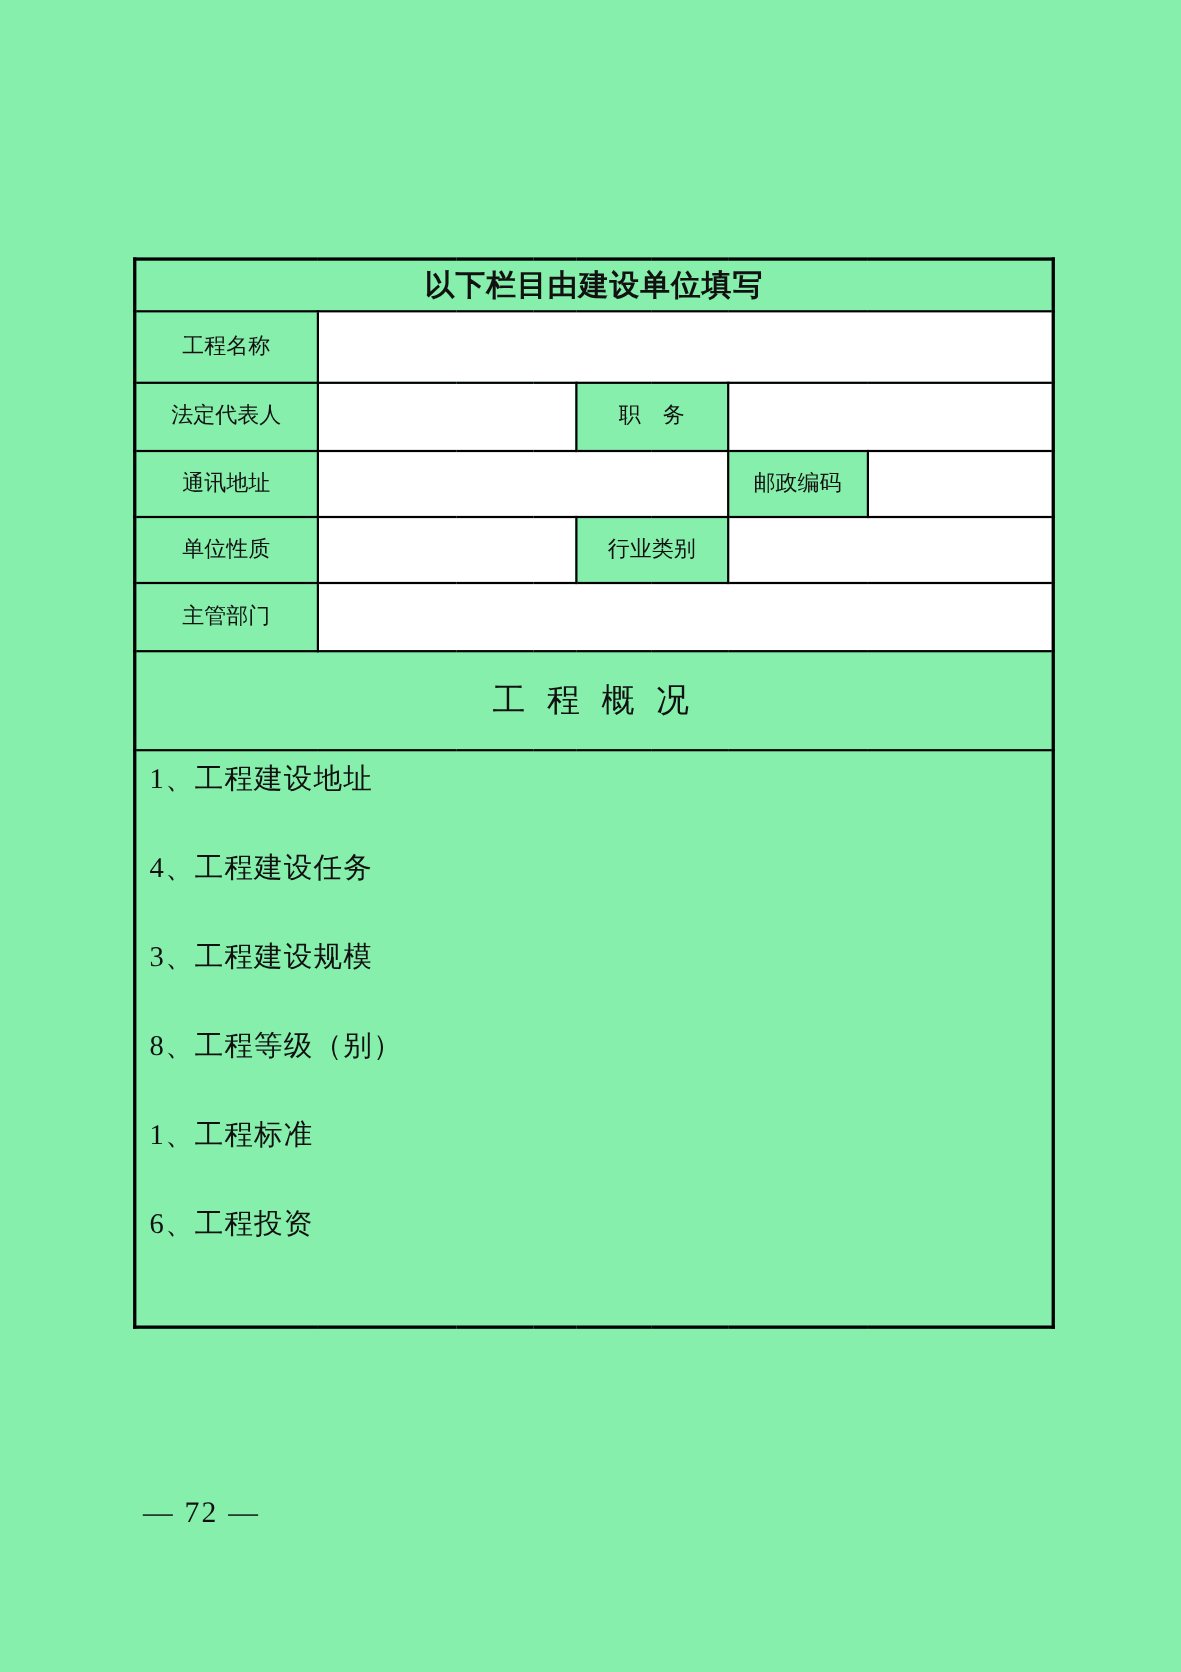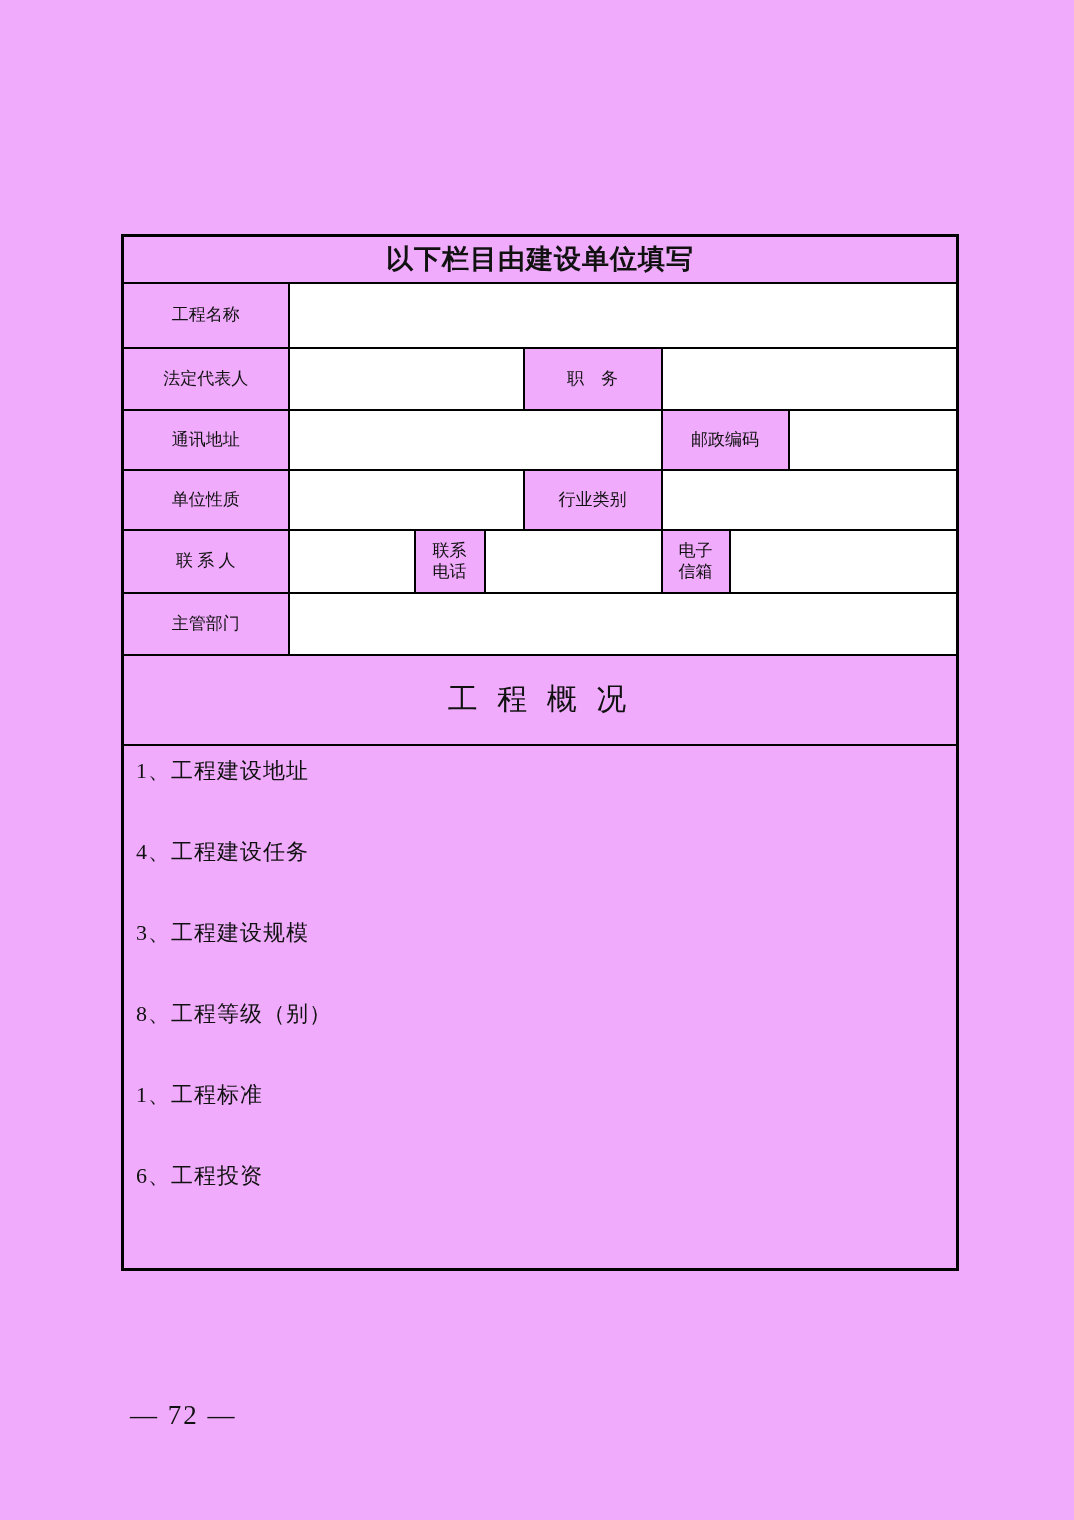--- a/index.html
+++ b/index.html
@@ -6,21 +6,21 @@
   body {
     width: 1074px; height: 1520px;
     background: #ffffff;
     position: relative;
     font-family: "Liberation Serif", "DejaVu Serif", serif;
     color: #111111;
   }
   .page {
     position: absolute; left: 0; top: 0;
     width: 1074px; height: 1520px;
-    background: #f0abfc;
+    background: #86efac;
   }
   table.form {
     position: absolute; left: 121px; top: 234px;
     width: 835px;
     border-collapse: collapse;
     table-layout: fixed;
     border: 3px solid #000;
   }
   table.form td {
     border: 2px solid #000;
@@ -29,46 +29,45 @@
   }
   .title-cell {
     text-align: center; vertical-align: middle;
     font-family: "Liberation Sans", "DejaVu Sans", sans-serif;
     font-weight: bold;
     font-size: 27px;
     letter-spacing: 1px;
   }
   .label-cell {
     text-align: center; vertical-align: middle;
-    font-size: 17px;
+    font-size: 20px;
     line-height: 1.25;
   }
   .label-line { display: block; }
   .value-cell { background: #ffffff; }
   .section-cell {
     text-align: center; vertical-align: middle;
     font-size: 30px;
     letter-spacing: 6px;
     font-weight: 500;
   }
   .overview-cell { vertical-align: top; }
   .overview-list { padding: 10px 0 0 12px; }
   .overview-item {
     height: 81px;
-    font-size: 22px;
+    font-size: 26px;
     line-height: 30px;
     letter-spacing: 1px;
     white-space: pre;
   }
   .page-number {
     position: absolute; left: 130px; top: 1360px;
     font-size: 27px;
     letter-spacing: 2px;
     white-space: pre;
-    margin-top: 40px;
   }
 </style>
 </head>
 <body>
 
 <div class="page">
 
   <table class="form">
     <colgroup>
       <col style="width:166px">
@@ -107,34 +106,20 @@
       <td class="value-cell"></td>
     </tr>
 
     <tr style="height:60px">
       <td class="label-cell">单位性质</td>
       <td colspan="3" class="value-cell"></td>
       <td colspan="2" class="label-cell">行业类别</td>
       <td colspan="3" class="value-cell"></td>
     </tr>
 
-    <tr style="height:63px">
-      <td class="label-cell">联 系 人</td>
-      <td class="value-cell"></td>
-      <td class="label-cell">
-        <span class="label-line">联系</span>
-        <span class="label-line">电话</span>
-      </td>
-      <td colspan="3" class="value-cell"></td>
-      <td class="label-cell">
-        <span class="label-line">电子</span>
-        <span class="label-line">信箱</span>
-      </td>
-      <td colspan="2" class="value-cell"></td>
-    </tr>
 
     <tr style="height:62px">
       <td class="label-cell">主管部门</td>
       <td colspan="8" class="value-cell"></td>
     </tr>
 
     <tr style="height:90px">
       <td colspan="9" class="section-cell">工 程 概 况</td>
     </tr>
 

